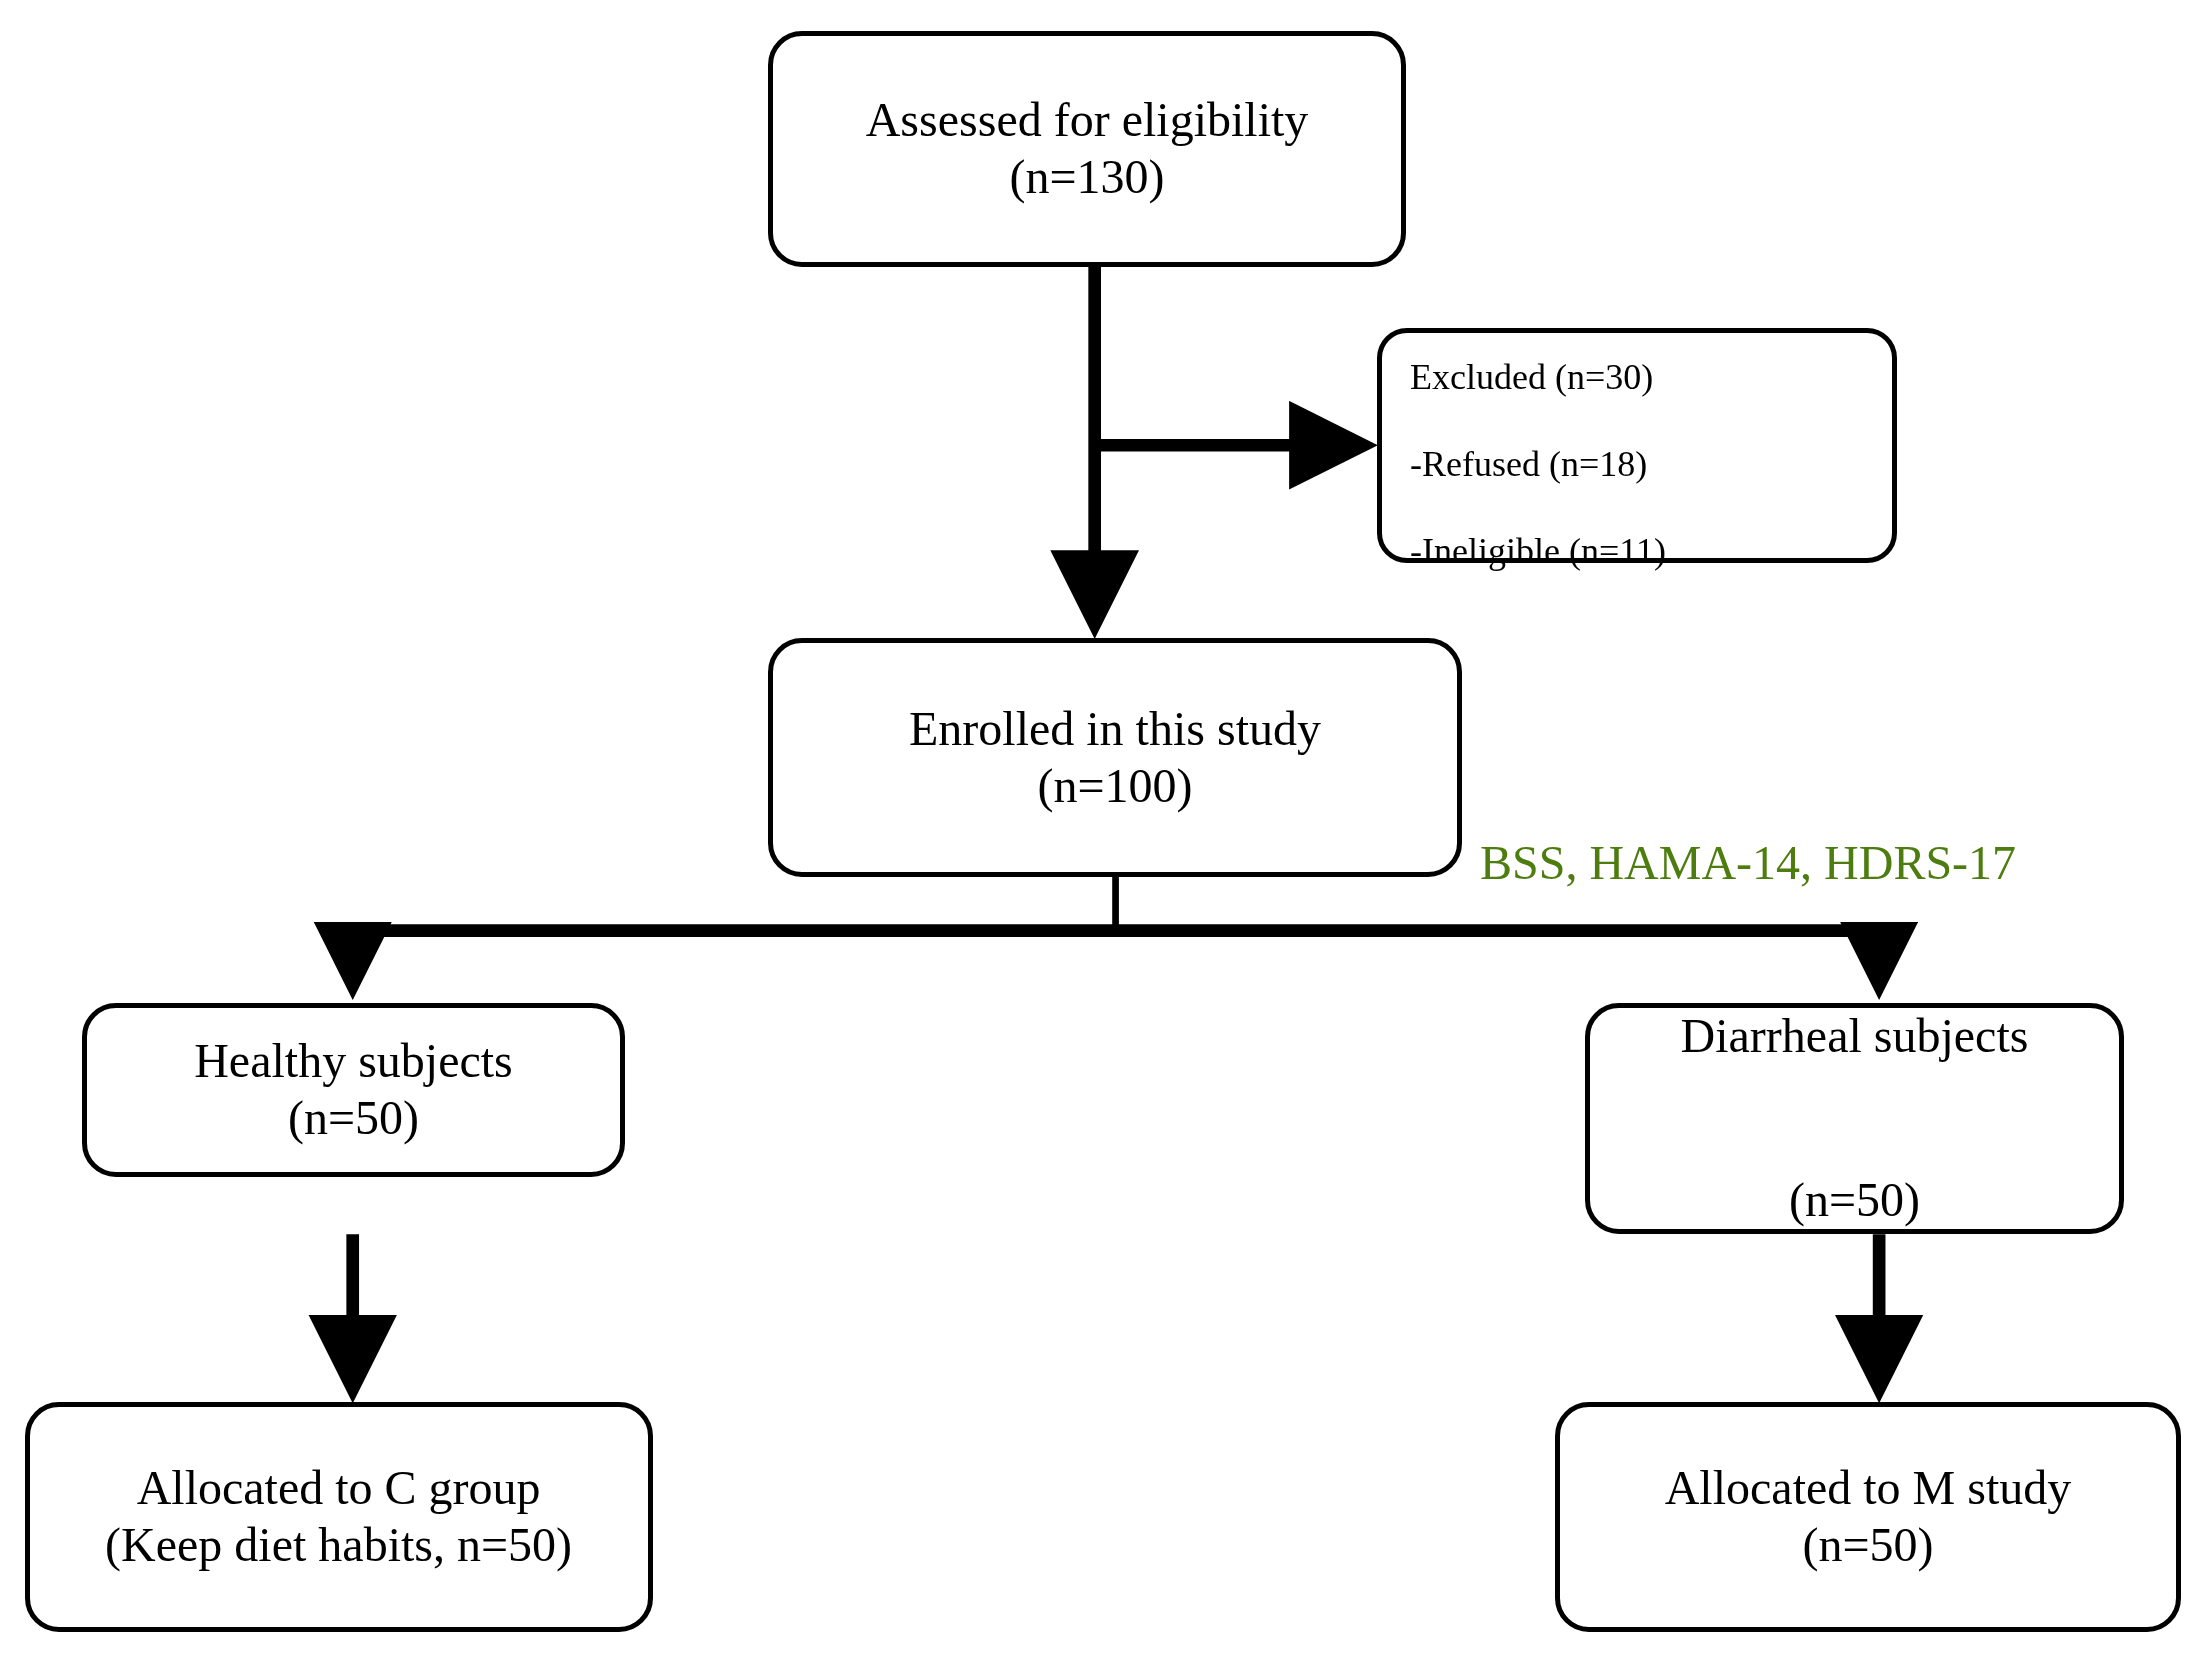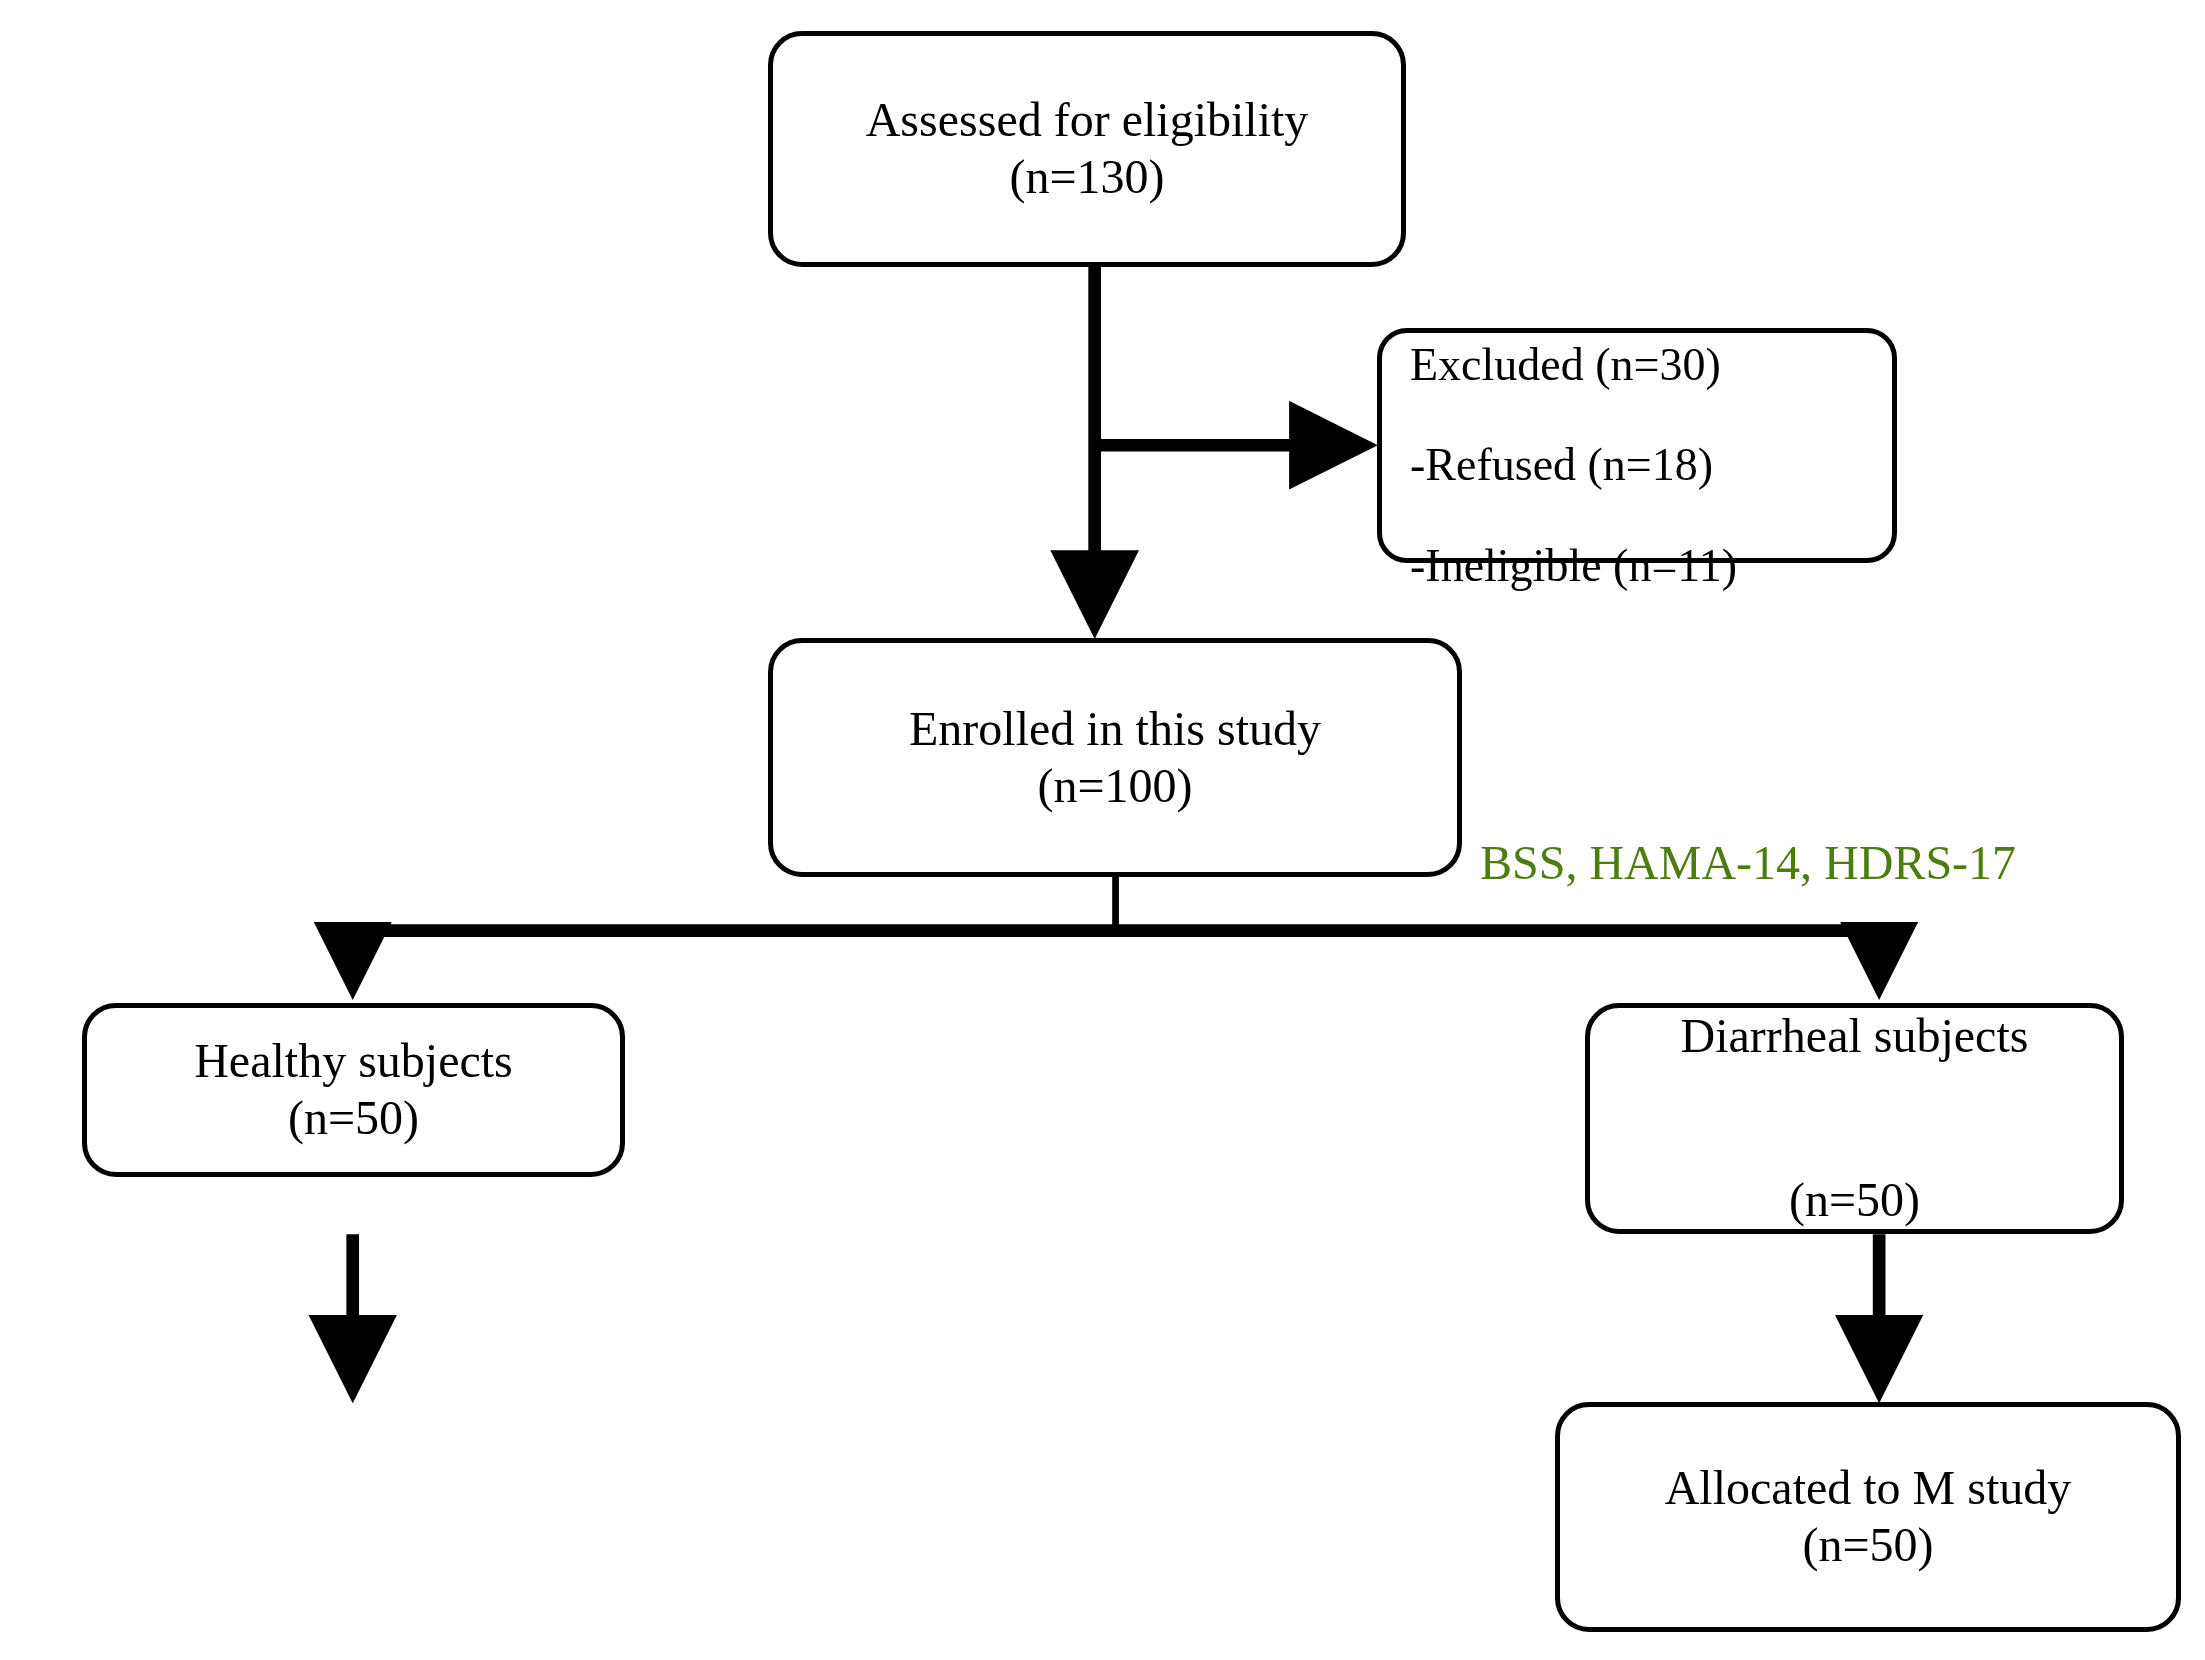--- a/index.html
+++ b/index.html
@@ -51,21 +51,21 @@
     text-align: left;
   }
   
   #node-assessed {
     left: 768px; top: 31px; width: 638px; height: 236px;
   }
   #node-excluded {
     left: 1377px; top: 328px; width: 520px; height: 235px;
     border-radius: 30px;
   }
-  #node-excluded .node-line { font-size: 46px; line-height: 1.33; margin-top: 39px; }
+  #node-excluded .node-line { font-size: 36px; line-height: 1.33; margin-top: 39px; }
   #node-enrolled {
     left: 768px; top: 638px; width: 694px; height: 239px;
   }
   #node-healthy {
     left: 82px; top: 1003px; width: 543px; height: 174px;
   }
   #node-diarrheal {
     left: 1585px; top: 1003px; width: 539px; height: 231px; justify-content: space-between;
   }
   #node-c-group {
@@ -141,20 +141,24 @@
   <div class="node-box" id="node-healthy">
     <span class="node-line">Healthy subjects</span>
     <span class="node-line">(n=50)</span>
   </div>
 
   <div class="node-box" id="node-diarrheal">
     <span class="node-line">Diarrheal subjects</span>
     <span class="node-line">(n=50)</span>
   </div>
 
+  <div class="node-box" id="node-c-group">
+    <span class="node-line">Allocated to C group</span>
+    <span class="node-line">(Keep diet habits, n=50)</span>
+  </div>
 
   <div class="node-box" id="node-m-group">
     <span class="node-line">Allocated to M study</span>
     <span class="node-line">(n=50)</span>
   </div>
 
   <div id="annotation-scales">BSS, HAMA-14, HDRS-17</div>
 
 </div>
 

